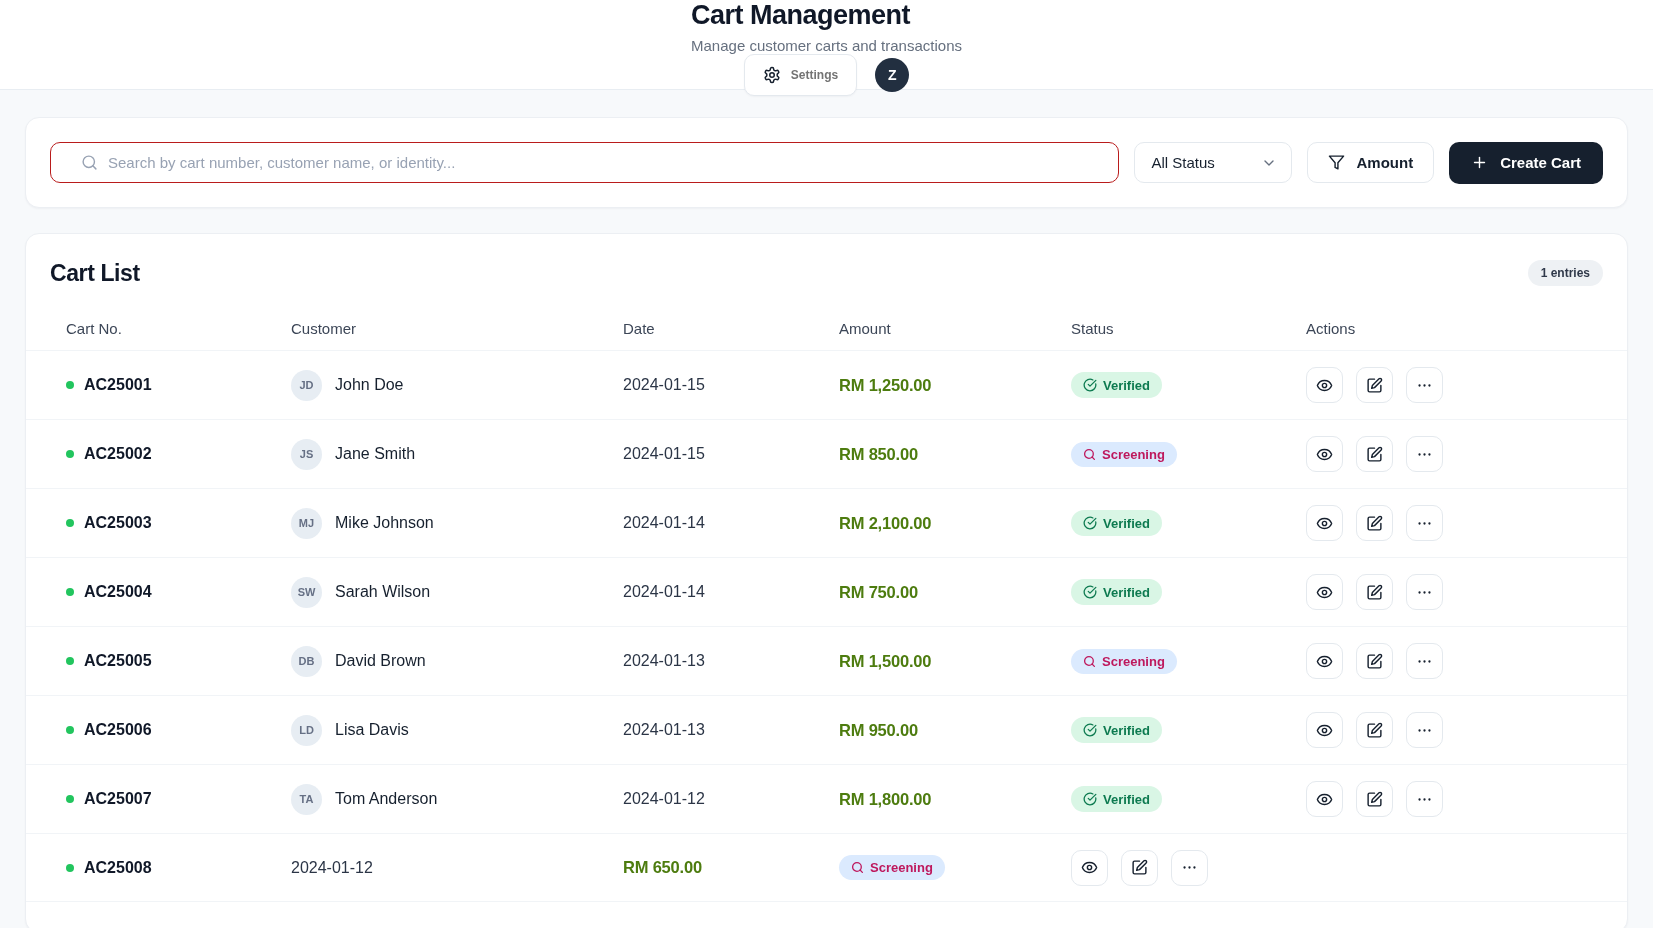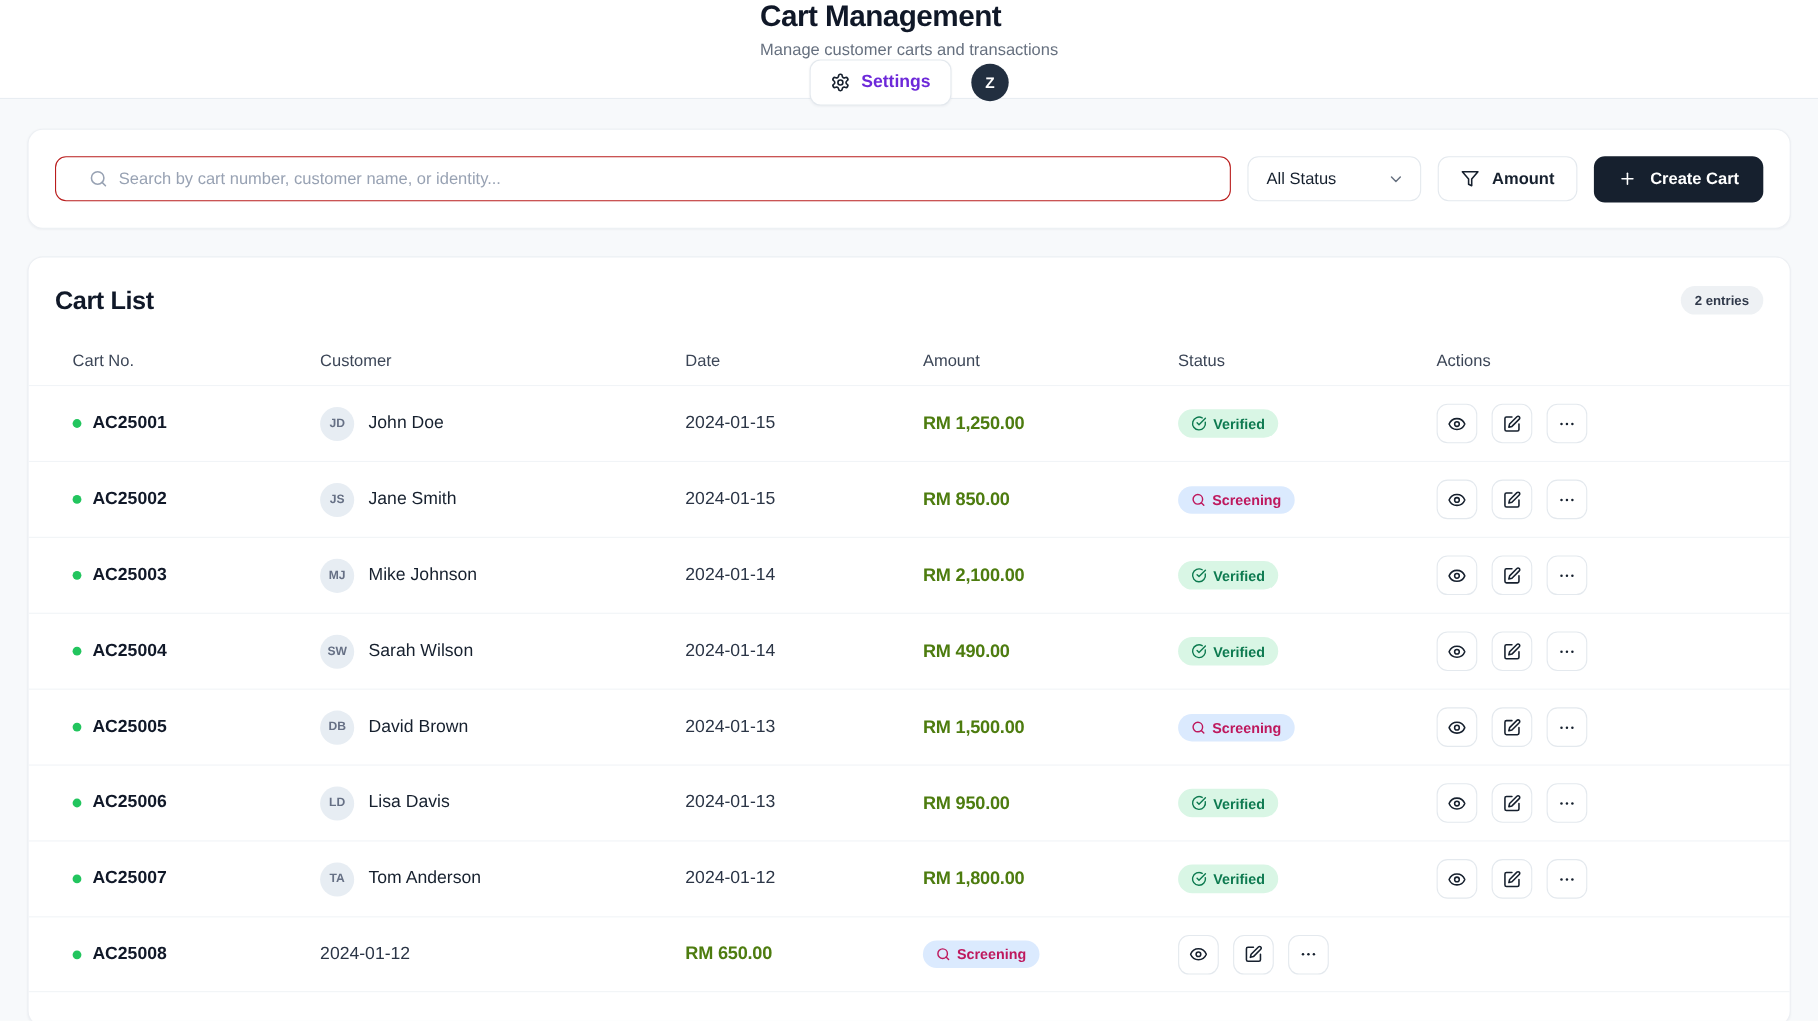--- a/index.html
+++ b/index.html
@@ -34,21 +34,21 @@
     font-size: 15px;
     color: #66707f;
   }
   .header-right { display: flex; align-items: center; gap: 18px; }
   .settings-btn {
     display: flex; align-items: center; gap: 10px;
     height: 42px; padding: 0 18px;
     background: #ffffff;
     border: 1px solid #e4e9ee;
     border-radius: 10px;
-    font-size: 16px; font-weight: 600; color: #6d28d9;
+    font-size: 12px; font-weight: 600; color: #737373;
     cursor: pointer;
     box-shadow: 0 1px 2px rgba(16,24,40,0.04);
   }
   .avatar {
     width: 34px; height: 34px; border-radius: 50%;
     background: #222f40;
     color: #ffffff;
     display: flex; align-items: center; justify-content: center;
     font-size: 14px; font-weight: 700;
   }
@@ -249,21 +249,21 @@
             <path d="M12 5v14"></path>
           </svg>
       </span>
       <span>Create Cart</span>
     </button>
   </section>
 
   <section class="card list-card">
     <div class="list-head">
       <div class="list-title">Cart List</div>
-      <div class="entries-badge">2 entries</div>
+      <div class="entries-badge">1 entries</div>
     </div>
 
     <div class="t-row t-head">
       <div class="t-cell">Cart No.</div>
       <div class="t-cell">Customer</div>
       <div class="t-cell">Date</div>
       <div class="t-cell">Amount</div>
       <div class="t-cell">Status</div>
       <div class="t-cell">Actions</div>
     </div>
@@ -428,21 +428,21 @@
   <div class="t-row">
     <div class="cartno-cell">
       <span class="dot"></span>
       <span class="cartno">AC25004</span>
     </div>
     <div class="cust-cell">
       <span class="cust-avatar">SW</span>
       <span class="cust-name">Sarah Wilson</span>
     </div>
     <div class="date-cell">2024-01-14</div>
-    <div class="amount-cell">RM 490.00</div>
+    <div class="amount-cell">RM 750.00</div>
     <div>
       <span class="badge" data-status="verified">
         <span class="b-icon check-circle-icon">
           <svg width="14" height="14" viewBox="0 0 24 24" fill="none" stroke="currentColor" stroke-width="2.2" stroke-linecap="round" stroke-linejoin="round">
                   <path d="M21.801 10A10 10 0 1 1 17 3.335"></path>
                   <path d="m9 11 3 3L22 4"></path>
                 </svg>
         </span>
 
         <span>Verified</span>

